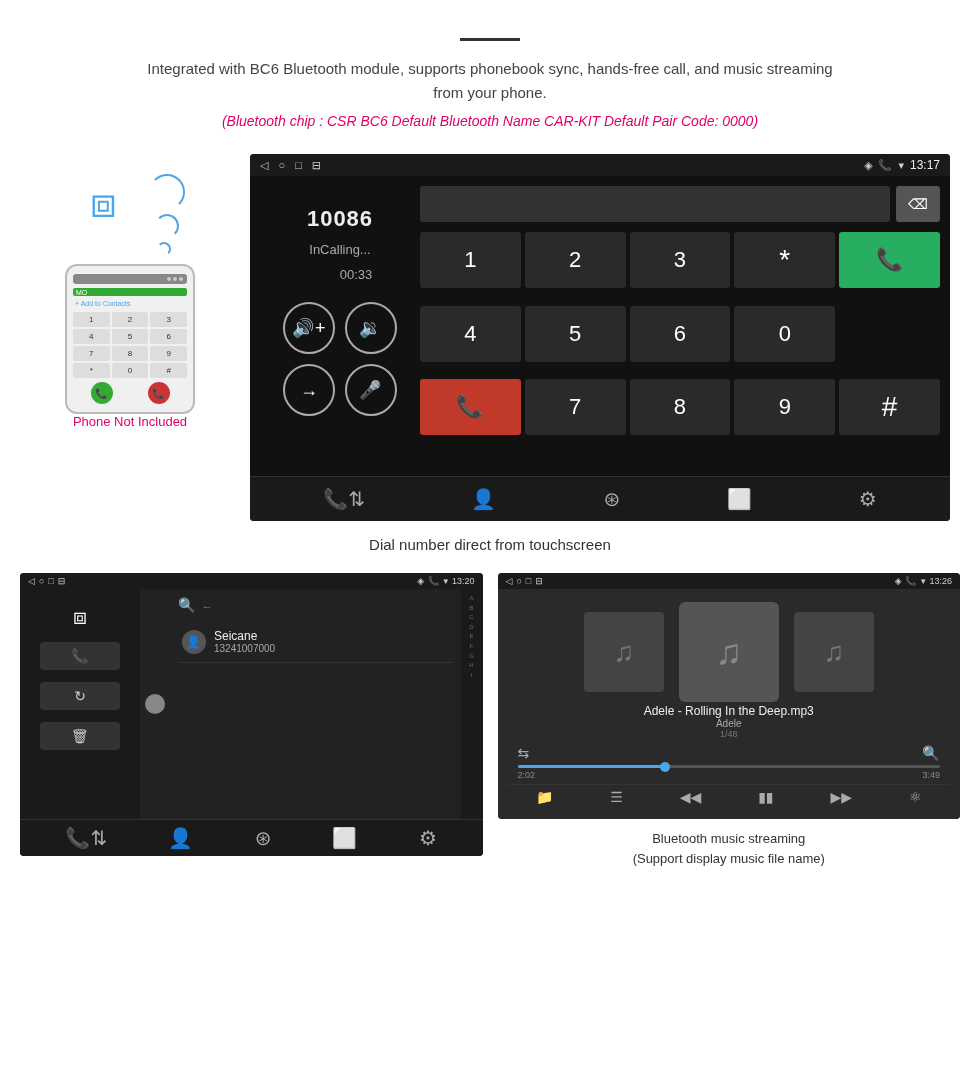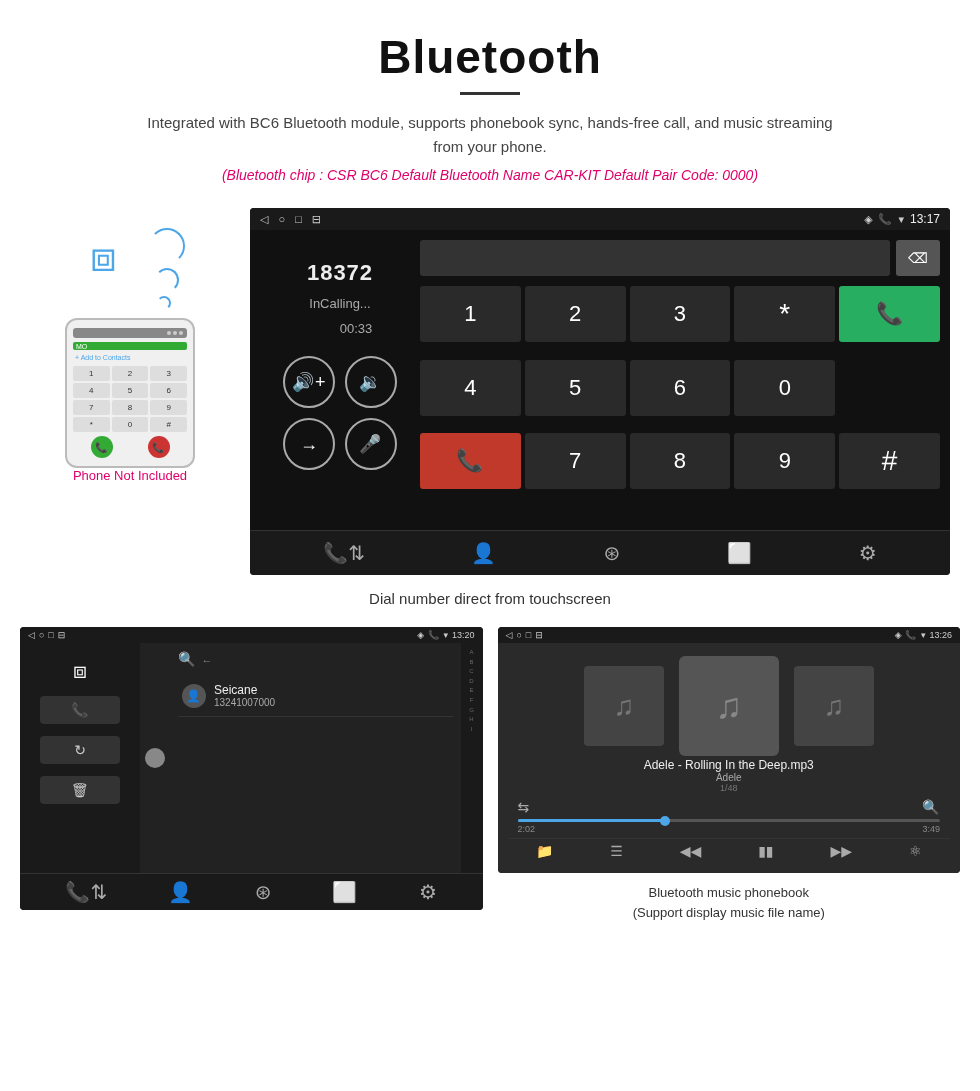--- a/index.html
+++ b/index.html
@@ -602,21 +602,20 @@
       font-size: 13px;
       color: #333;
       margin-top: 10px;
       line-height: 1.5;
     }
   </style>
 </head>
 <body>
 
 <div class="header">
-  <h1>Bluetooth</h1>
   <div class="header-divider"></div>
   <p class="header-desc">Integrated with BC6 Bluetooth module, supports phonebook sync, hands-free call, and music streaming from your phone.</p>
   <p class="header-specs">(Bluetooth chip : CSR BC6    Default Bluetooth Name CAR-KIT    Default Pair Code: 0000)</p>
 </div>
 
 <div class="top-section">
 
   <div class="left-phone">
     <div class="bluetooth-icon-area">
       <div class="bt-symbol">⧈</div>
@@ -669,21 +668,21 @@
         <div class="car-status-icons">
           <span>◈</span>
           <span>📞</span>
           <span>▾</span>
           <span class="car-status-right">13:17</span>
         </div>
       </div>
 
       <div class="call-area">
         <div class="call-left">
-          <div class="call-number">18372</div>
+          <div class="call-number">10086</div>
           <div class="call-status">InCalling...</div>
           <div class="call-timer">00:33</div>
           <div class="call-btns">
             <div class="call-btn-row">
               <div class="round-btn">🔊+</div>
               <div class="round-btn">🔉</div>
             </div>
             <div class="call-btn-row">
               <div class="round-btn">→</div>
               <div class="round-btn">🎤</div>
@@ -847,18 +846,18 @@
           <span class="music-nav-icon">📁</span>
           <span class="music-nav-icon">☰</span>
           <span class="music-nav-icon">◀◀</span>
           <span class="music-nav-icon">▮▮</span>
           <span class="music-nav-icon">▶▶</span>
           <span class="music-nav-icon">⚛</span>
         </div>
       </div>
     </div>
     <div class="bottom-caption">
-      <span>Bluetooth music phonebook</span><br>
+      <span>Bluetooth music streaming</span><br>
       <span>(Support display music file name)</span>
     </div>
   </div>
 
 </div>
 
 </body></html>

